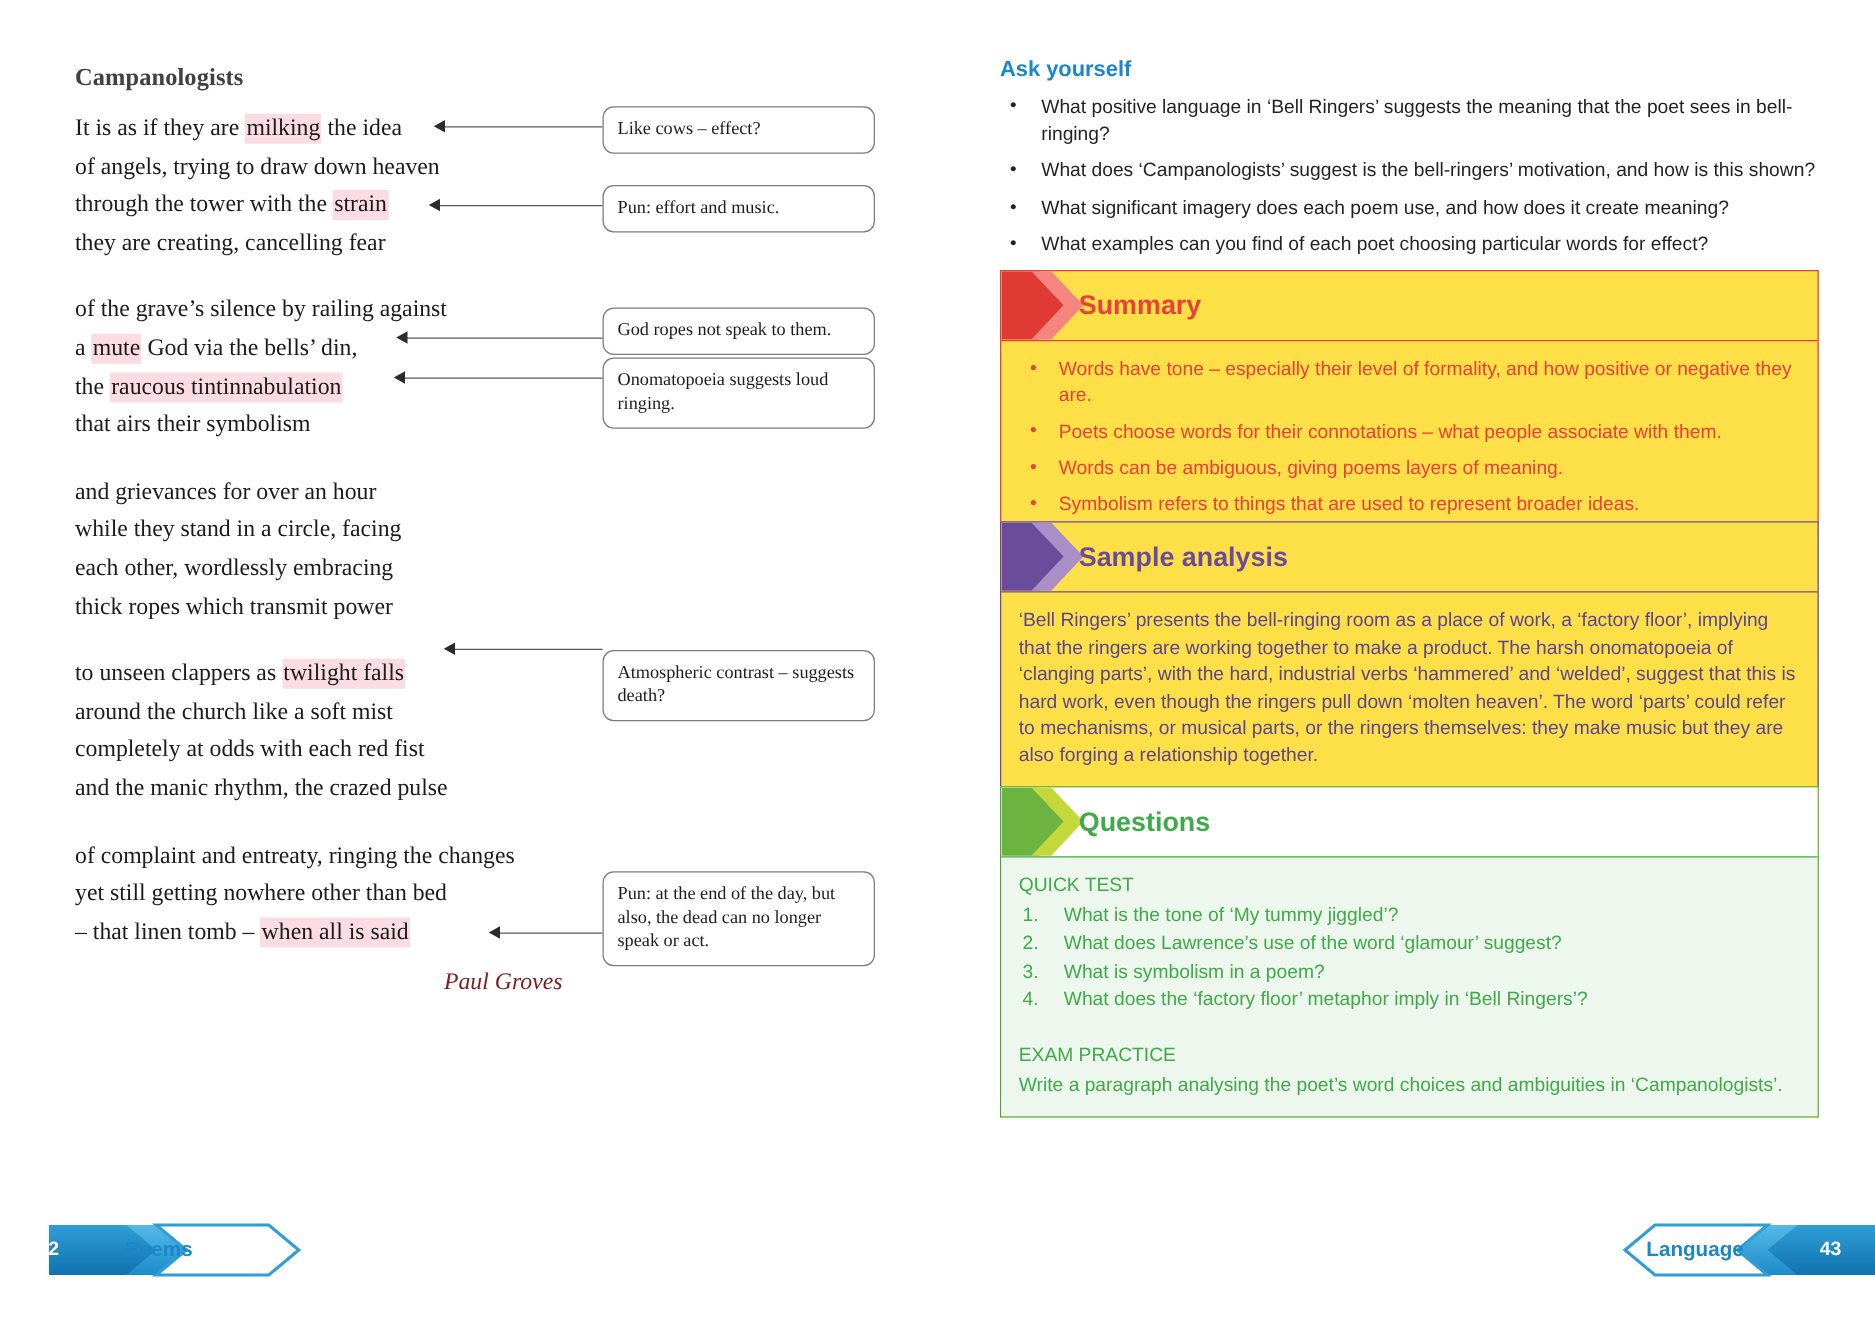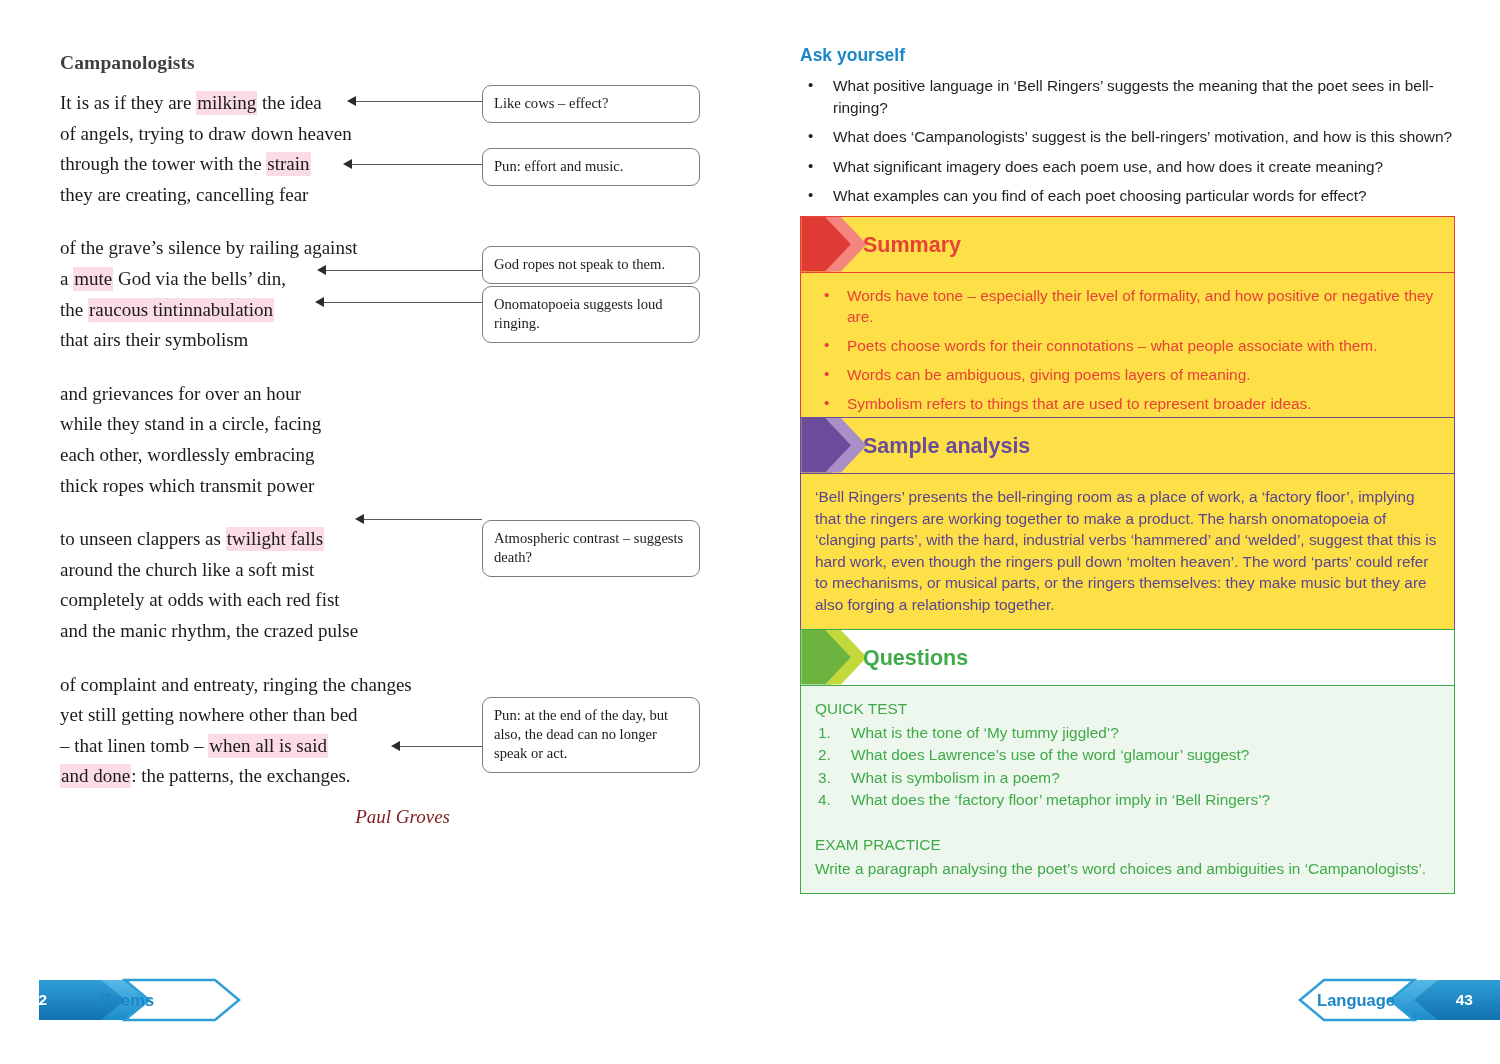--- a/index.html
+++ b/index.html
@@ -293,21 +293,20 @@
         <div class="stanza">
           <div class="p-line"><span>to unseen clappers as </span><span class="hl">twilight falls</span></div>
           <div class="p-line"><span>around the church like a soft mist</span></div>
           <div class="p-line"><span>completely at odds with each red fist</span></div>
           <div class="p-line"><span>and the manic rhythm, the crazed pulse</span></div>
         </div>
         <div class="stanza">
           <div class="p-line"><span>of complaint and entreaty, ringing the changes</span></div>
           <div class="p-line"><span>yet still getting nowhere other than bed</span></div>
           <div class="p-line"><span>– that linen tomb – </span><span class="hl">when all is said</span></div>
-          <div class="p-line"><span class="hl">and done</span><span>: the patterns, the exchanges.</span></div>
         </div>
       </div>
     <div class="poem-author">Paul Groves</div>
   </div>
 
   <div class="callout" style="left:482px; top:85px;">Like cows – effect?</div>
   <div class="leader" style="left:352px; top:101px; width:130px;"></div>
   <div class="arrowhead" style="left:347px; top:96px;"></div>
 
   <div class="callout" style="left:482px; top:148px;">Pun: effort and music.</div>

